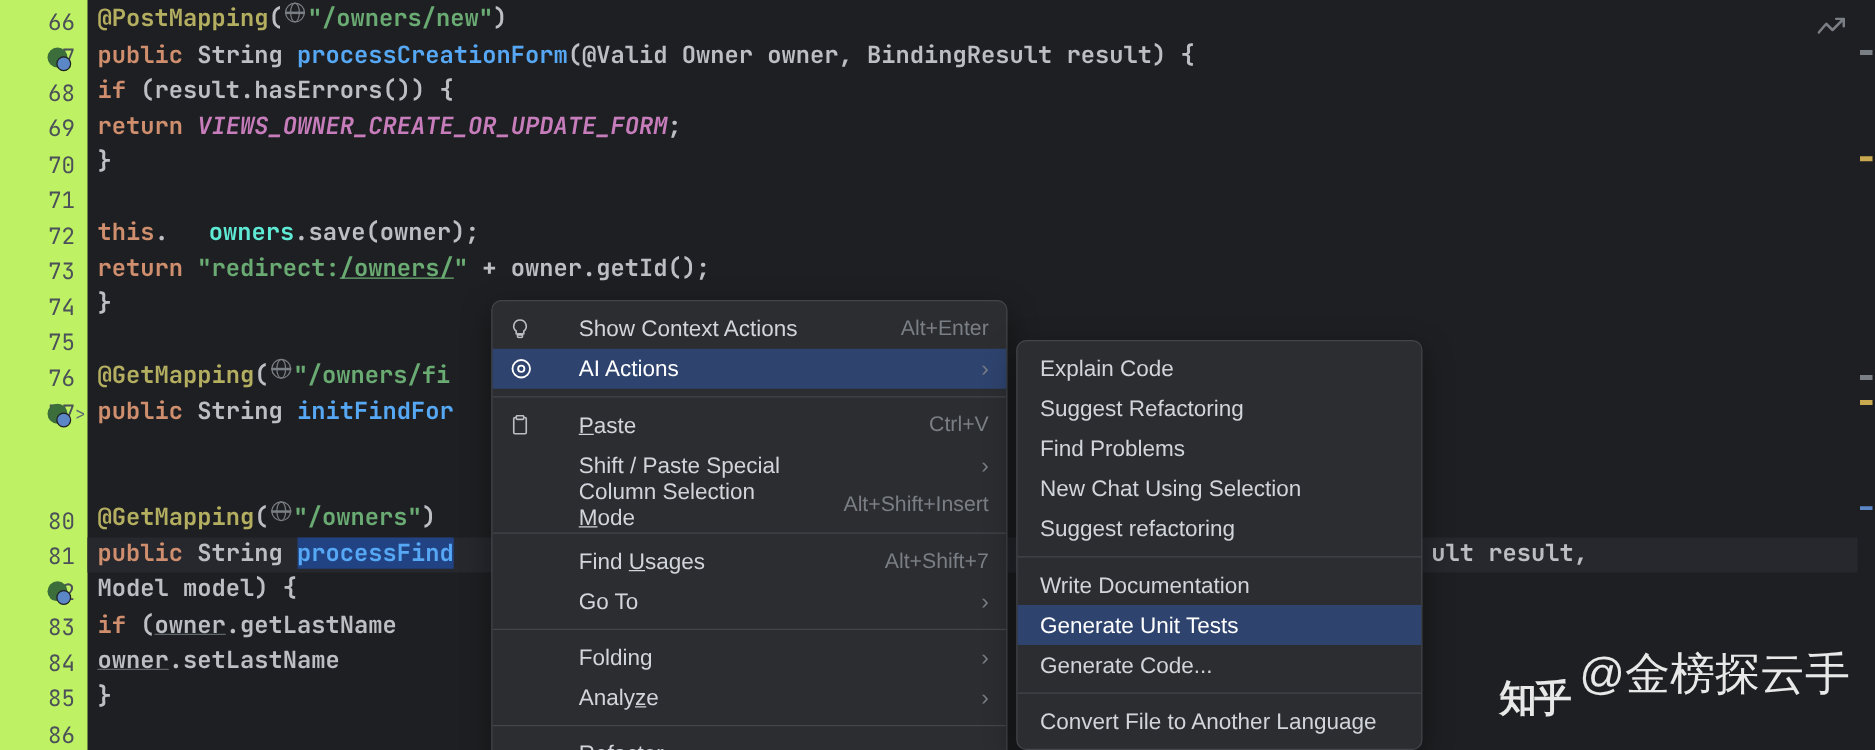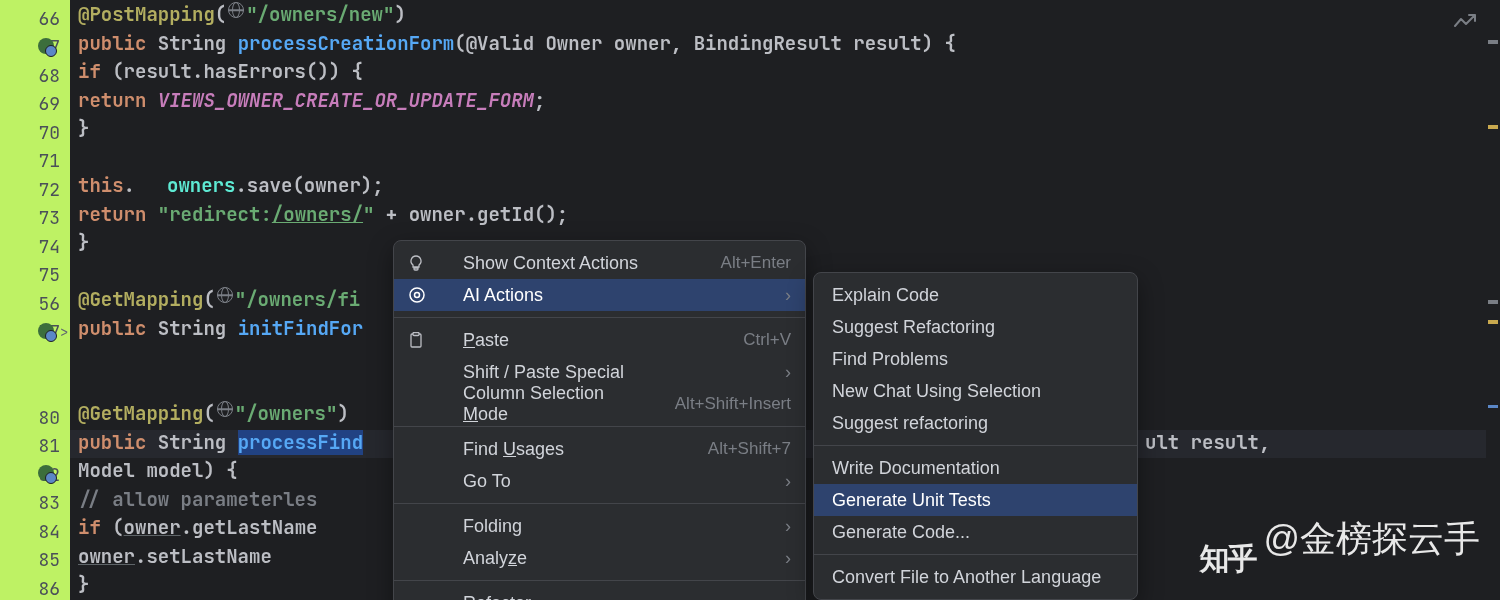--- a/index.html
+++ b/index.html
@@ -258,21 +258,21 @@
     <div class="gutter-line">
         <span>73</span>
       </div>
     <div class="gutter-line">
         <span>74</span>
       </div>
     <div class="gutter-line">
         <span>75</span>
       </div>
     <div class="gutter-line">
-        <span>56</span>
+        <span>76</span>
       </div>
     <div class="gutter-line">
         <span>77</span>
         <div class="gutter-icon">
           <div class="gutter-ov"></div>
         </div>
         <span class="chev">&gt;</span>
       </div>
     <div class="gutter-line"></div>
     <div class="gutter-line"></div>
@@ -314,21 +314,20 @@
     <div class="code-line">       <span class="c-keyword">return </span><span class="c-string">"redirect:</span><span class="c-string-u">/owners/</span><span class="c-string">"</span><span class="c-punct"> + owner.getId();</span></div>
     <div class="code-line">   <span class="c-punct">}</span></div>
     <div class="code-line"></div>
     <div class="code-line">   <span class="c-annotation">@GetMapping</span><span class="c-punct">(</span><span class="globe-icon"></span><span class="c-string">"/owners/fi</span></div>
     <div class="code-line">   <span class="c-keyword">public </span><span class="c-type">String </span><span class="c-method">initFindFor</span></div>
     <div class="code-line"></div>
     <div class="code-line"></div>
     <div class="code-line">   <span class="c-annotation">@GetMapping</span><span class="c-punct">(</span><span class="globe-icon"></span><span class="c-string">"/owners"</span><span class="c-punct">)</span></div>
     <div class="code-line highlight-line">   <span class="c-keyword">public </span><span class="c-type">String </span><span class="c-method" style="background:#214283">processFind</span><span style="flex:1"></span><span class="c-punct" style="position:absolute;left:1075px">ult result,</span></div>
     <div class="code-line">           <span class="c-type">Model model) {</span></div>
-    <div class="code-line">       <span class="c-comment">// allow parameterles</span></div>
     <div class="code-line">       <span class="c-keyword">if </span><span class="c-punct">(</span><span class="c-underline">owner</span><span class="c-punct">.getLastName</span></div>
     <div class="code-line">           <span class="c-underline">owner</span><span class="c-punct">.setLastName</span></div>
     <div class="code-line">       <span class="c-punct">}</span></div>
 
   </div>
 </div>
 
 <div class="trend-icon">
   <svg width="22" height="16" viewBox="0 0 22 16">
       <path d="M1 12 L7 5 L12 10 L21 1 M15 1 H21 V7" stroke="#7a7e85" stroke-width="2" fill="none" stroke-linecap="round" stroke-linejoin="round"></path>

